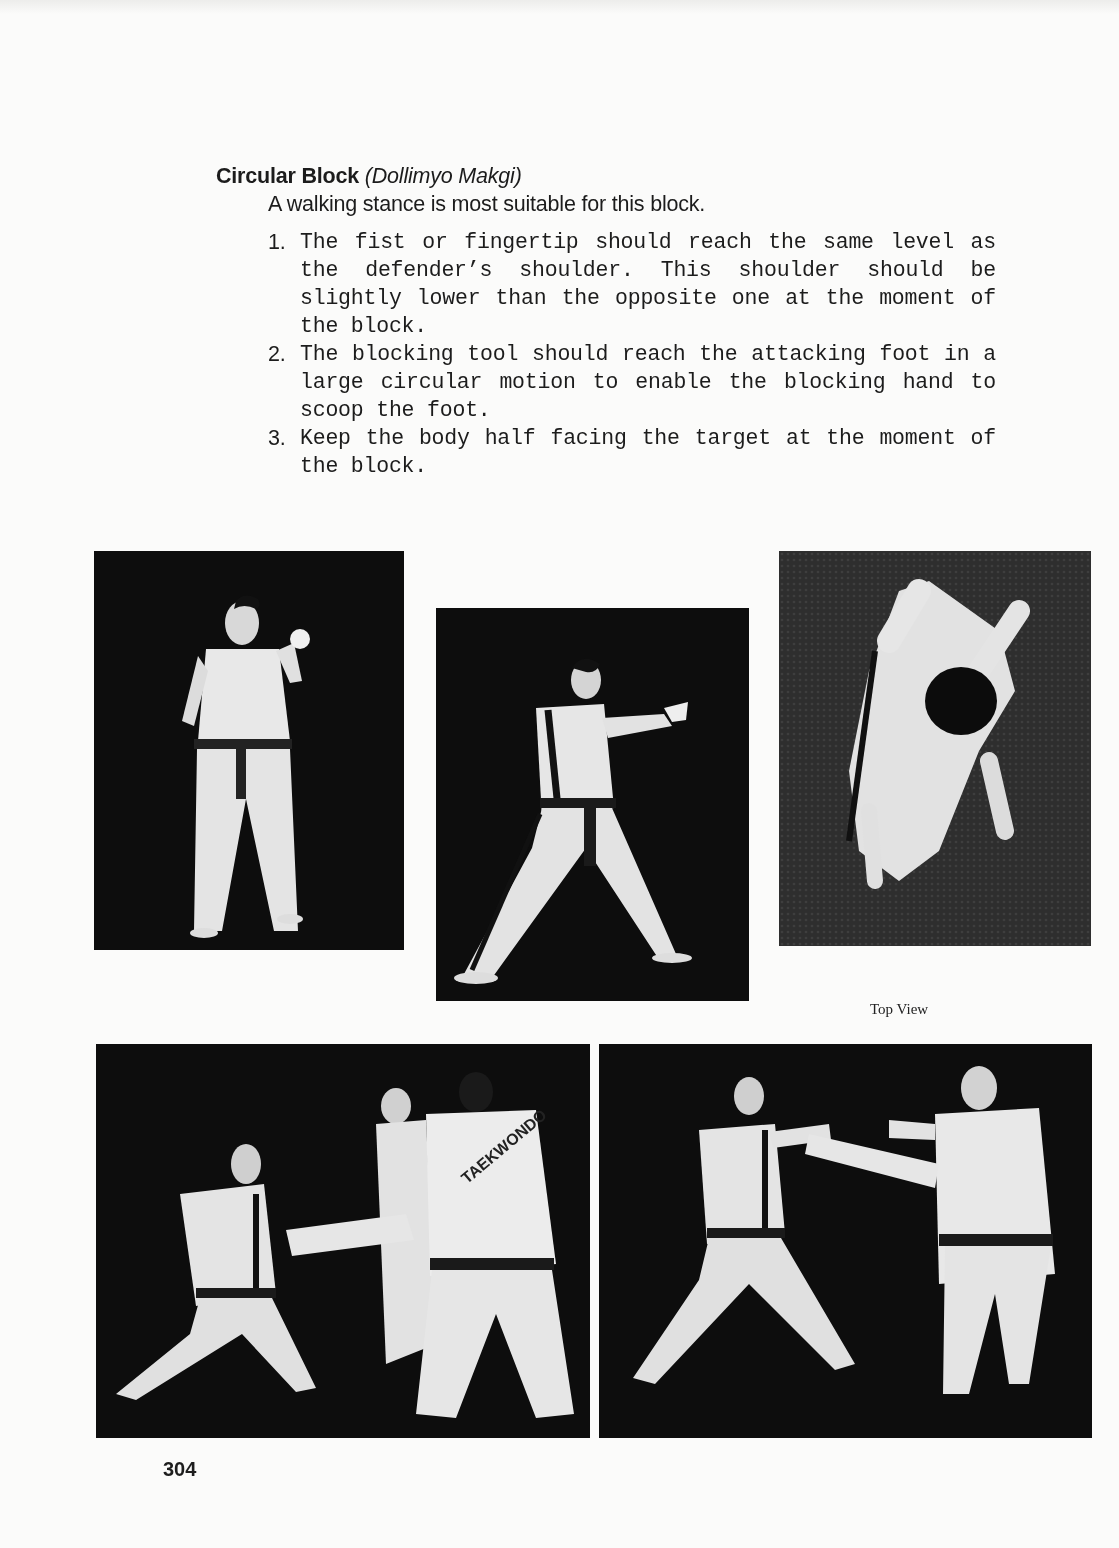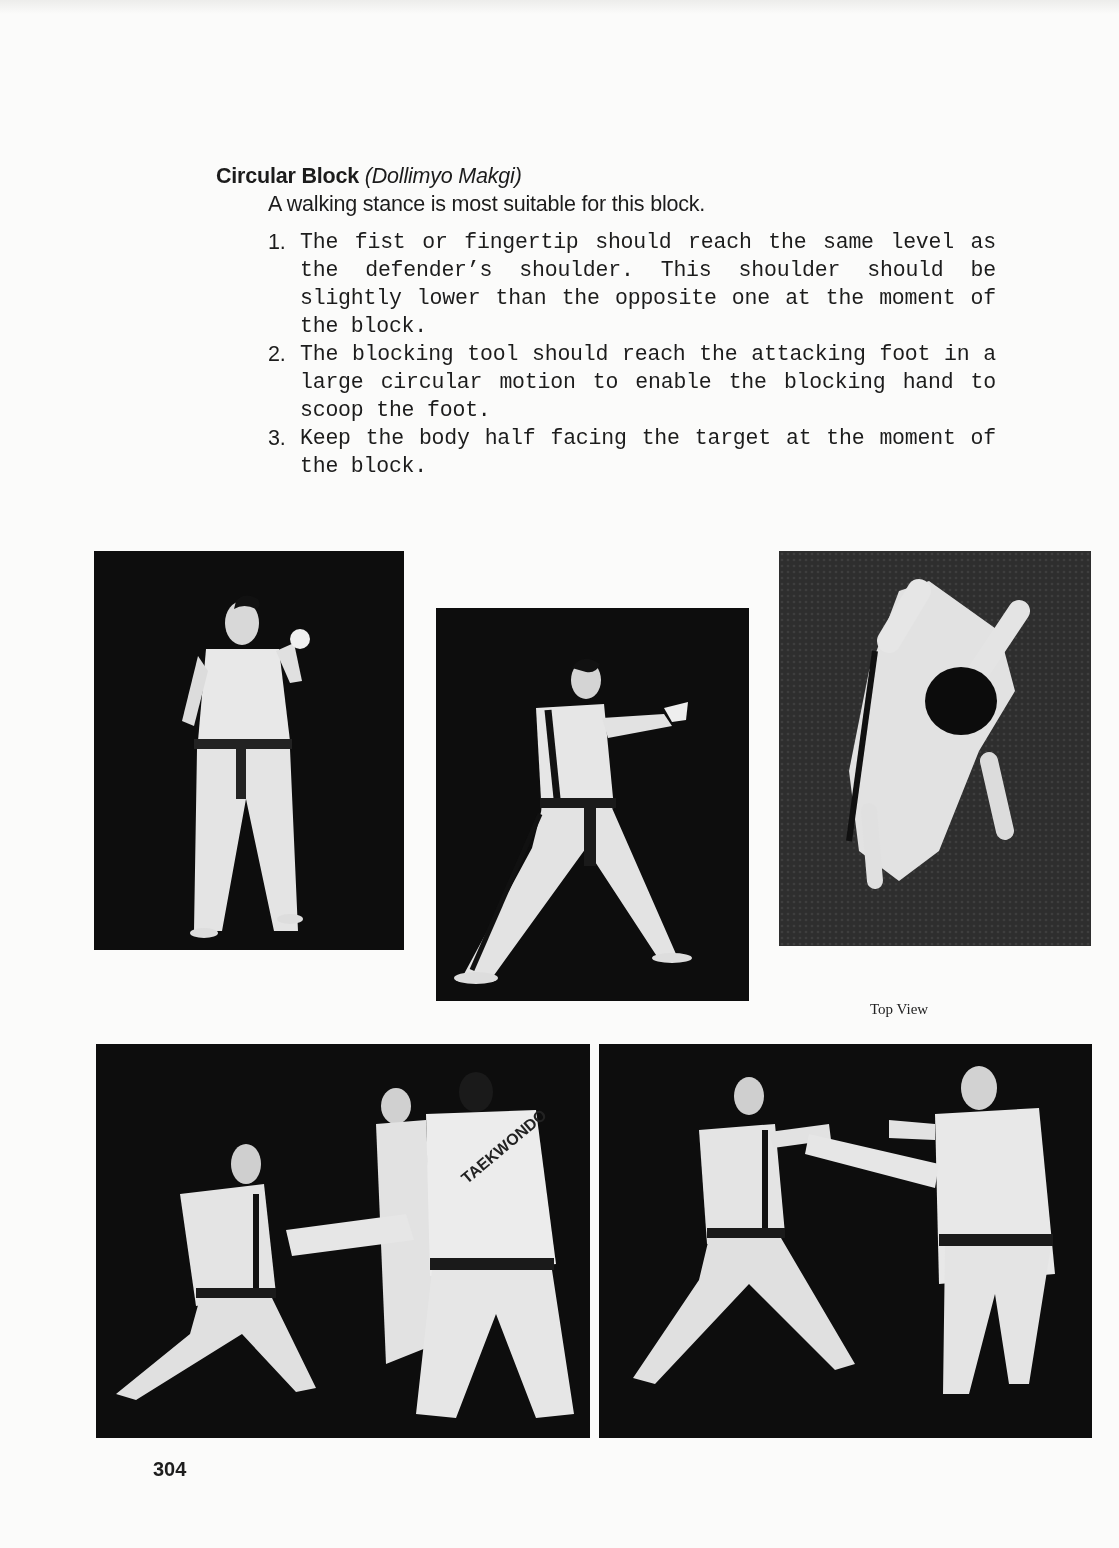--- a/index.html
+++ b/index.html
@@ -75,21 +75,21 @@
       left: 870px;
       top: 987px;
       font-family: "Liberation Serif", serif;
       font-weight: normal;
       font-size: 15px;
       color: #222;
       margin-top: 14px;
     }
     .page-number {
       position: absolute;
-      left: 153px;
+      left: 163px;
       top: 1458px;
       font-weight: bold;
       font-size: 20px;
       color: #1e1e1e;
       text-align: center;
     }
   </style>
 </head>
 <body>
 

